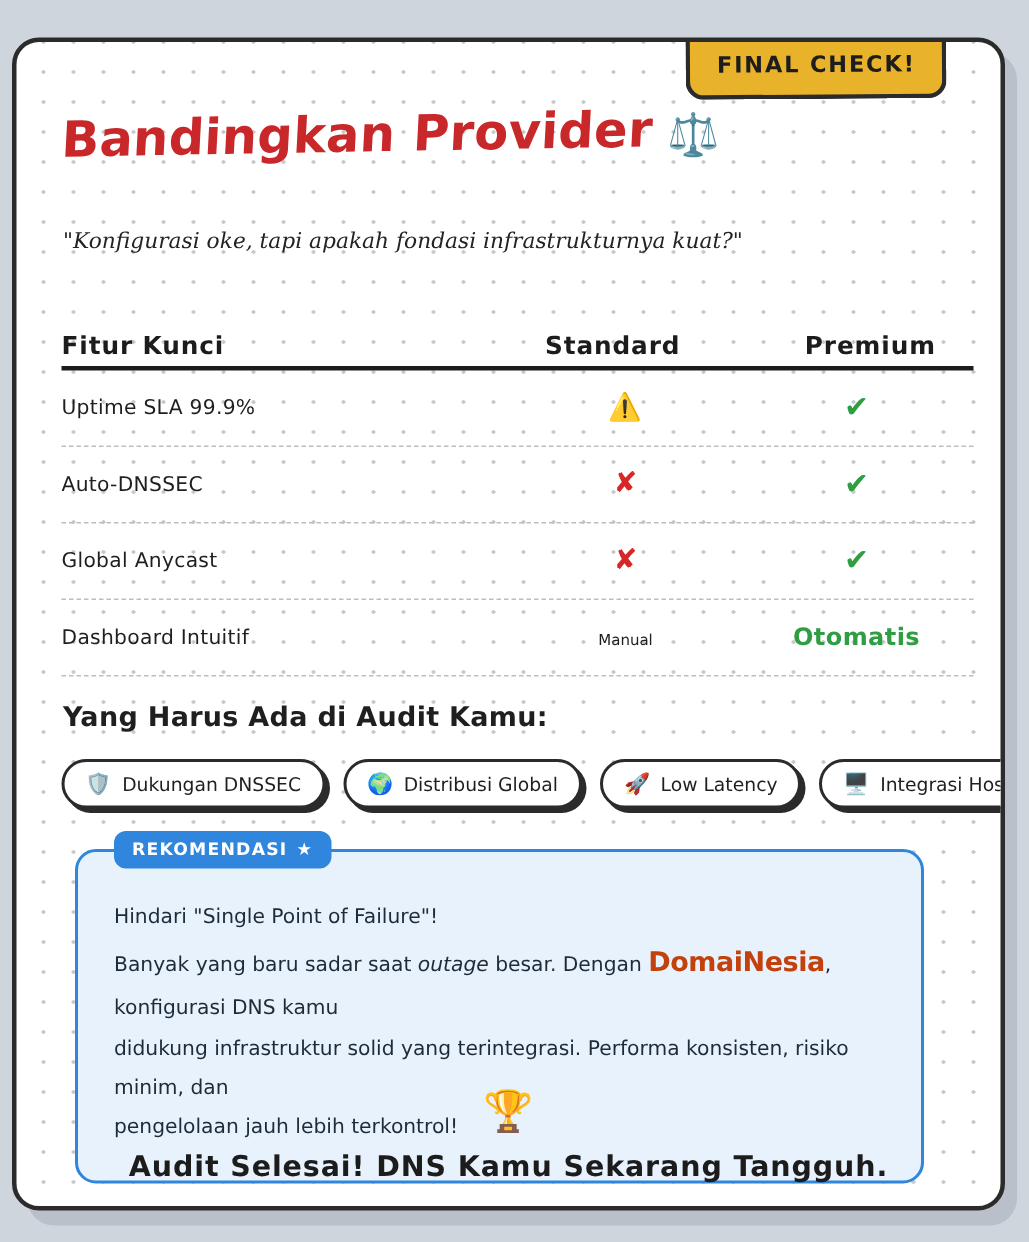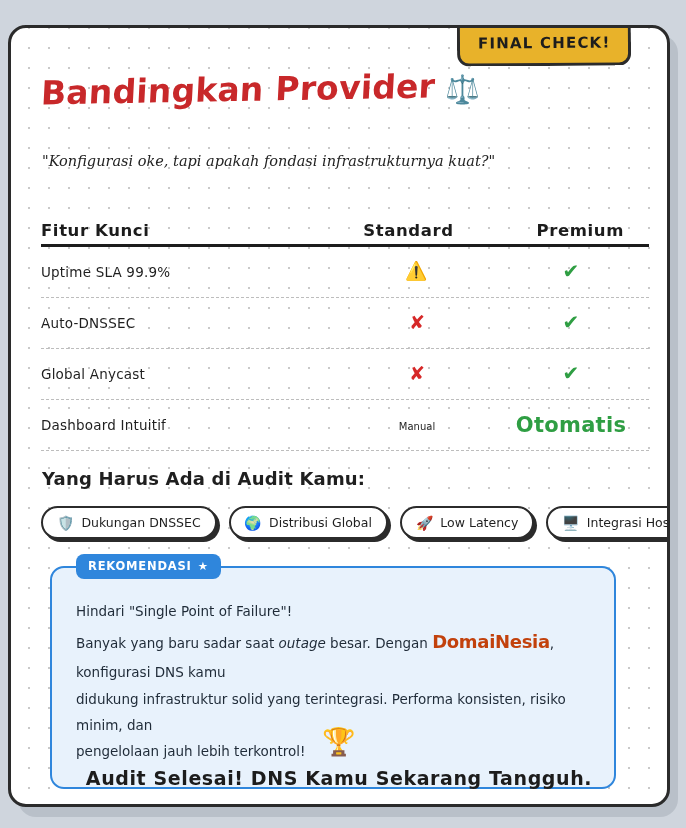--- a/index.html
+++ b/index.html
@@ -138,21 +138,21 @@
   .mark.no  { color: #d62828; font-weight: bold; font-size: 19px; }
   .mark.warn { font-size: 18px; }
   .val-plain {
     font-family: "DejaVu Sans", sans-serif;
     font-size: 10px;
     color: #1f1f1f;
   }
   .val-hi {
     font-family: "DejaVu Sans", sans-serif;
     font-weight: bold;
-    font-size: 21px;
+    font-size: 16px;
     color: #2f9e43;
     letter-spacing: 0.3px;
   }
 
   
   .chips-label {
     position: absolute;
     left: 31px;
     top: 440px;
     font-family: "DejaVu Sans", sans-serif;

